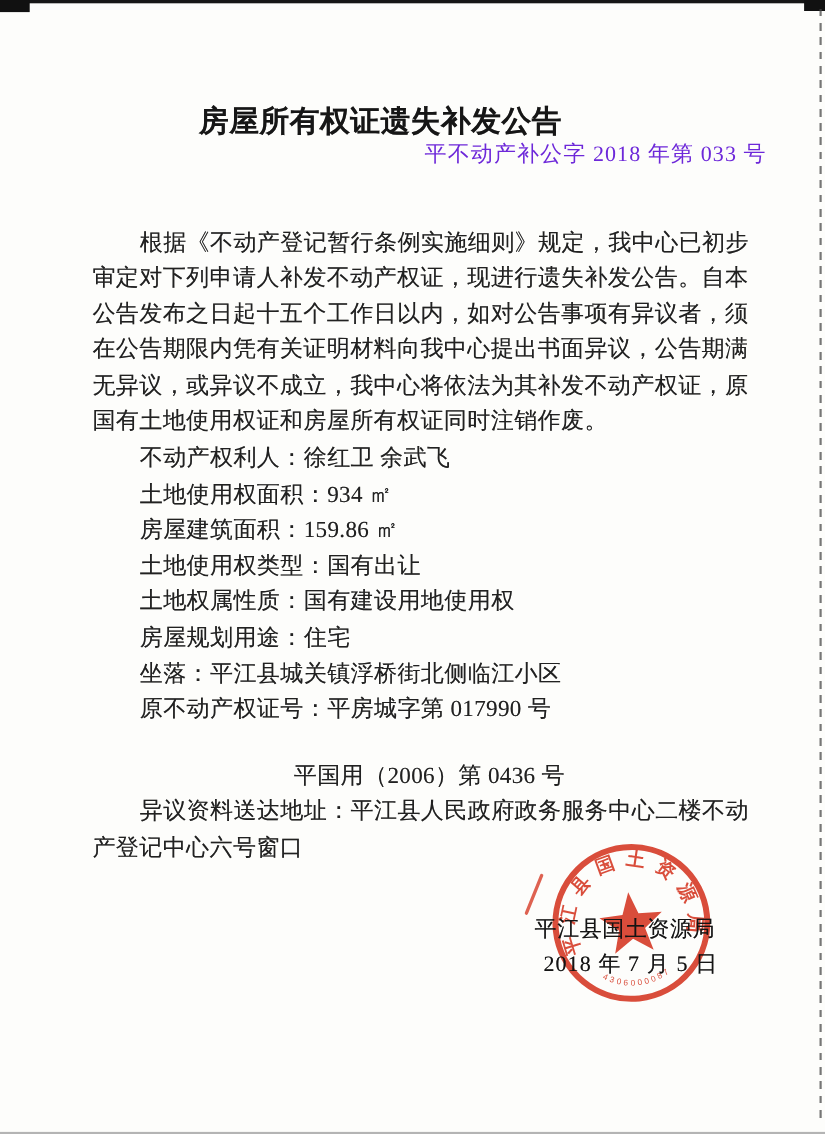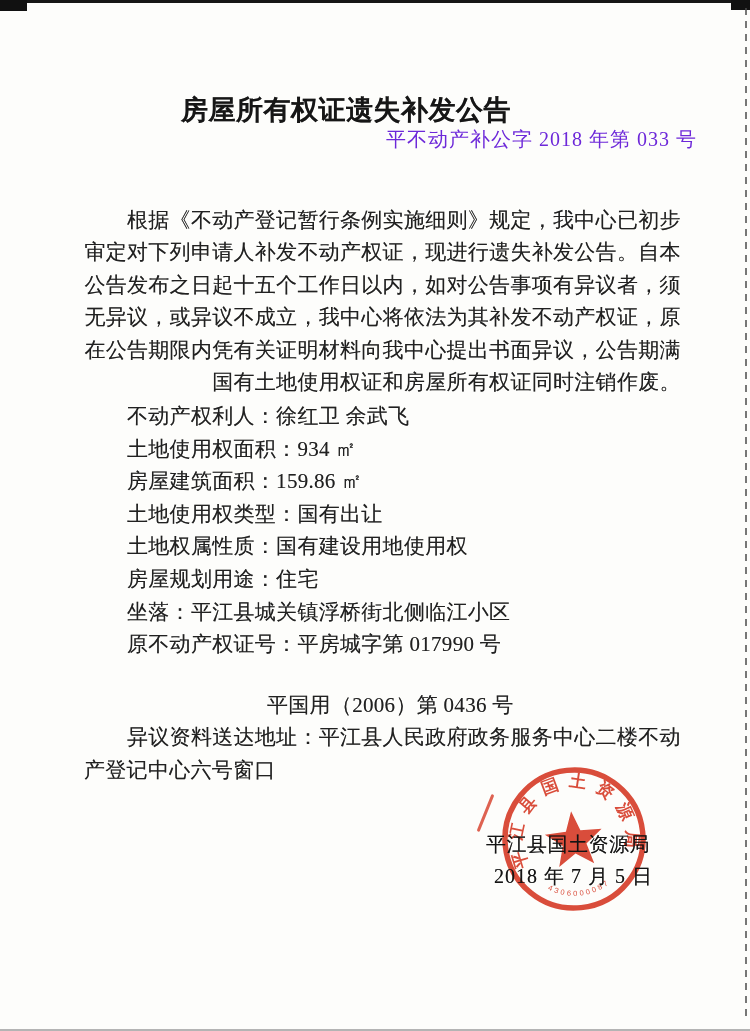--- a/index.html
+++ b/index.html
@@ -33,21 +33,20 @@
   }
   .doc-no{
     position:absolute;left:386px;top:126px;
     font-size:20px;letter-spacing:1px;white-space:nowrap;color:#6d28d9;
   }
   .body-block{position:absolute;left:84px;top:204px;}
   .body-block .line{
     font-size:21px;line-height:32.4px;letter-spacing:0.3px;
     white-space:nowrap;color:#212121;
     text-shadow:0 0 .5px rgba(0,0,0,.4);
-    text-align:right;
   }
   .detail-block{position:absolute;left:84px;top:400px;}
   .detail-block .line{
     font-size:21px;line-height:32.6px;letter-spacing:0.3px;
     white-space:nowrap;color:#212121;
     text-shadow:0 0 .5px rgba(0,0,0,.4);
   }
   .indent{padding-left:43px;}
   .indent-deep{padding-left:183px;margin-top:28px;}
 
@@ -84,22 +83,22 @@
   <div class="scan-right-edge"></div>
   <div class="scan-bottom-line"></div>
 
   <div class="doc-title">房屋所有权证遗失补发公告</div>
   <div class="doc-no">平不动产补公字 2018 年第 033 号</div>
 
   <div class="body-block">
     <div class="line indent">根据《不动产登记暂行条例实施细则》规定，我中心已初步</div>
     <div class="line">审定对下列申请人补发不动产权证，现进行遗失补发公告。自本</div>
     <div class="line">公告发布之日起十五个工作日以内，如对公告事项有异议者，须</div>
+    <div class="line">在公告期限内凭有关证明材料向我中心提出书面异议，公告期满</div>
     <div class="line">无异议，或异议不成立，我中心将依法为其补发不动产权证，原</div>
-    <div class="line">在公告期限内凭有关证明材料向我中心提出书面异议，公告期满</div>
     <div class="line">国有土地使用权证和房屋所有权证同时注销作废。</div>
   </div>
 
   <div class="detail-block">
     <div class="line indent">不动产权利人：徐红卫 余武飞</div>
     <div class="line indent">土地使用权面积：934 ㎡</div>
     <div class="line indent">房屋建筑面积：159.86 ㎡</div>
     <div class="line indent">土地使用权类型：国有出让</div>
     <div class="line indent">土地权属性质：国有建设用地使用权</div>
     <div class="line indent">房屋规划用途：住宅</div>

